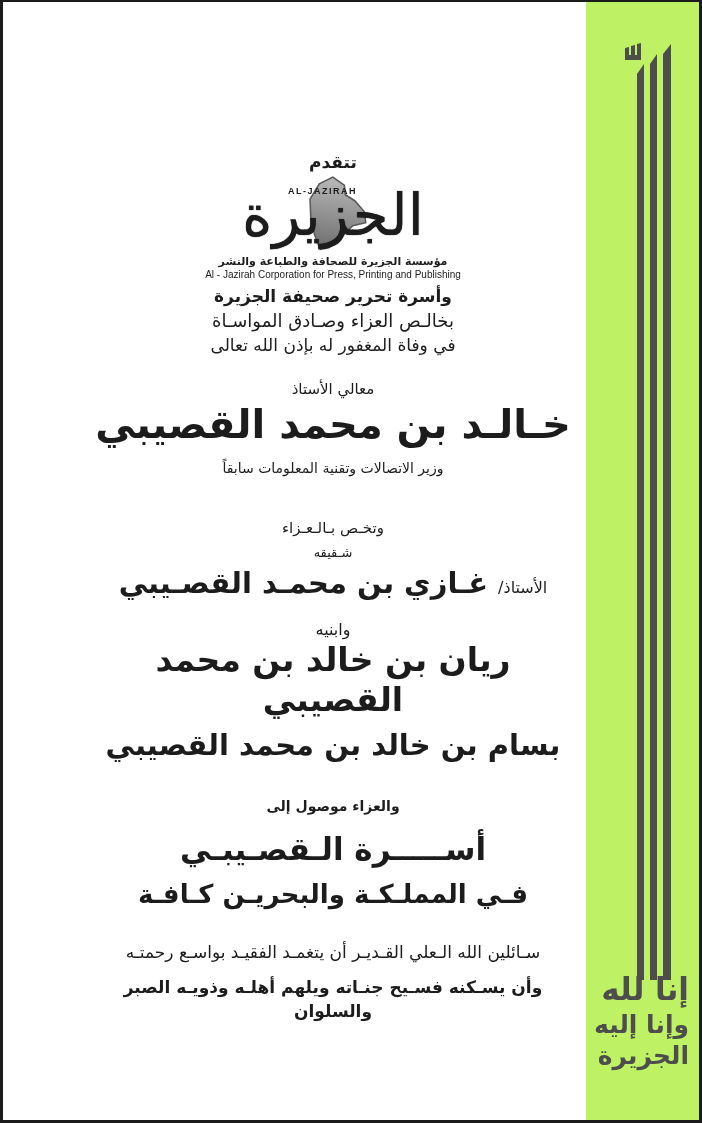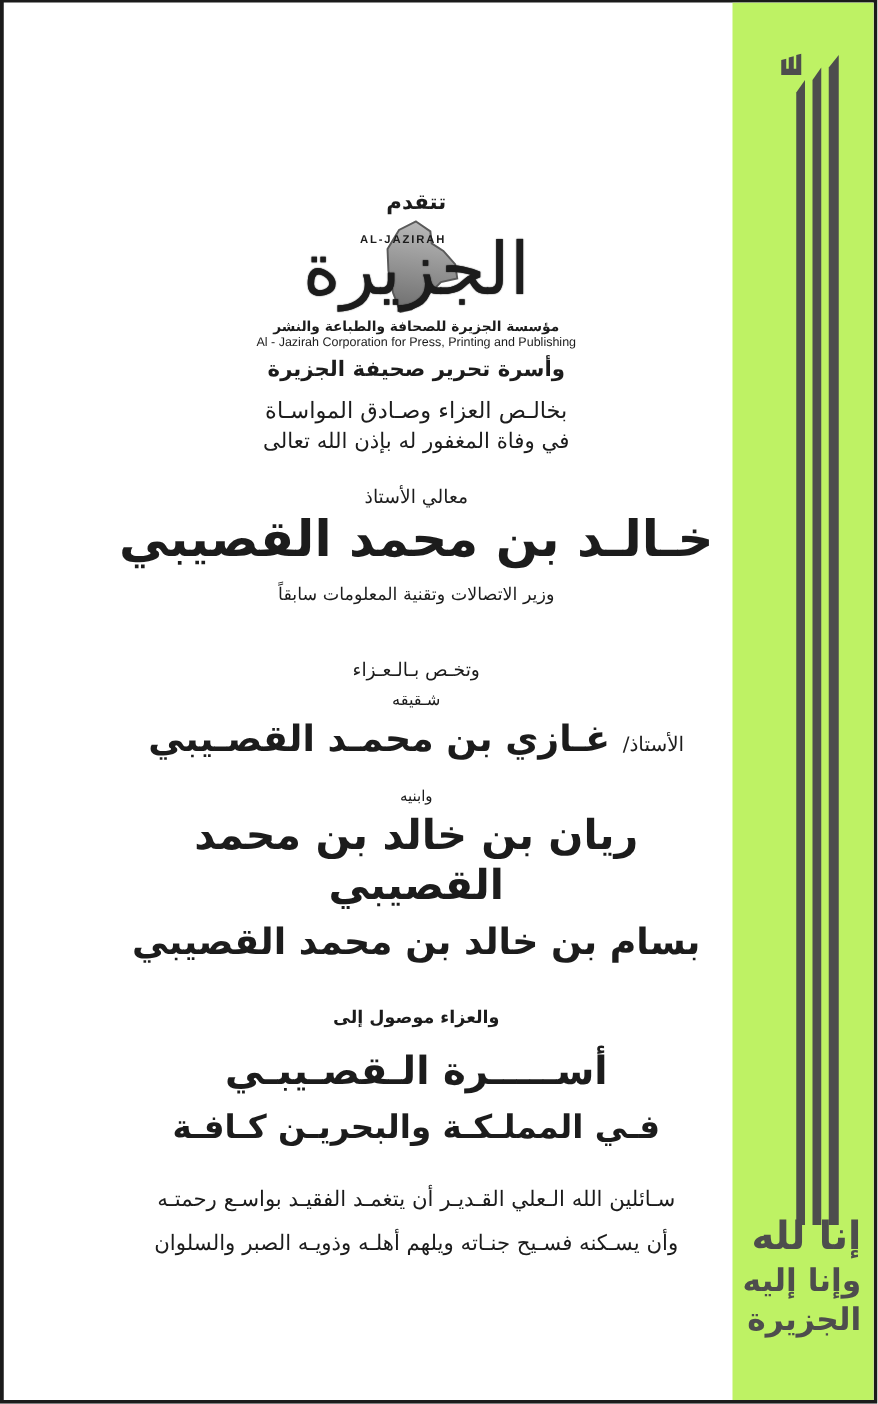--- a/index.html
+++ b/index.html
@@ -43,38 +43,38 @@
   }
   .logo-map{position:absolute;top:0px;left:50%;margin-left:-44px;}
   .logo-wordmark{
     position:relative;z-index:2;
     font-size:58px;font-weight:normal;line-height:78px;
     text-shadow:0 0 1px #000;
   }
   .org-ar{margin-top:1px;font-size:11px;font-weight:bold;line-height:13px;}
   .org-en{margin-top:1px;font-family:"Liberation Sans",sans-serif;font-size:10px;line-height:12px;direction:ltr;}
   .editorial{margin-top:5px;font-size:17px;font-weight:bold;line-height:20px;}
-  .cond1{margin-top:12px;font-size:18px;line-height:22px;}
+  .cond1{margin-top:4px;font-size:18px;line-height:22px;}
   .cond2{margin-top:2px;font-size:17px;line-height:22px;}
   .honorific{margin-top:24px;font-size:15px;line-height:18px;}
   .deceased-name{margin-top:0;font-size:40px;font-weight:bold;line-height:52px;}
   .title1{margin-top:8px;font-size:14px;line-height:18px;}
   .title2{margin-top:9px;font-size:14px;line-height:18px;}
   .addr-intro{margin-top:42px;font-size:15px;line-height:19px;}
   .brother-label{margin-top:7px;font-size:13px;line-height:16px;}
   .brother-line{margin-top:2px;font-size:29px;font-weight:bold;line-height:40px;}
   .brother-prefix{font-size:16px;font-weight:normal;}
-  .sons-label{margin-top:14px;font-size:12px;line-height:15px;}
+  .sons-label{margin-top:14px;font-size:16px;line-height:15px;}
   .son1{margin-top:3px;font-size:33px;font-weight:bold;line-height:40px;}
   .son2{margin-top:5px;font-size:29px;font-weight:bold;line-height:40px;}
   .family-intro{margin-top:32px;font-size:14px;font-weight:bold;line-height:18px;}
   .family-name{margin-top:13px;font-size:31px;font-weight:bold;line-height:42px;}
   .family-scope{margin-top:6px;font-size:26px;font-weight:bold;line-height:36px;}
   .closing1{margin-top:28px;font-size:17px;line-height:24px;}
-  .closing2{margin-top:11px;font-size:17px;line-height:24px;}
+  .closing2{margin-top:11px;font-size:17px;line-height:24px;font-weight:bold;}
 </style>
 </head>
 <body>
 
 <div class="page">
 
   <div class="strip">
     <svg class="strip-art" width="113" height="990" viewBox="0 0 113 990">
 
       <path d="M39,58 L39,46 L43,45 L43,53 L45,53 L45,44 L49,43 L49,53 L51,53 L51,42 L55,41 L55,58 Z" fill="#4d4d4d"></path>

